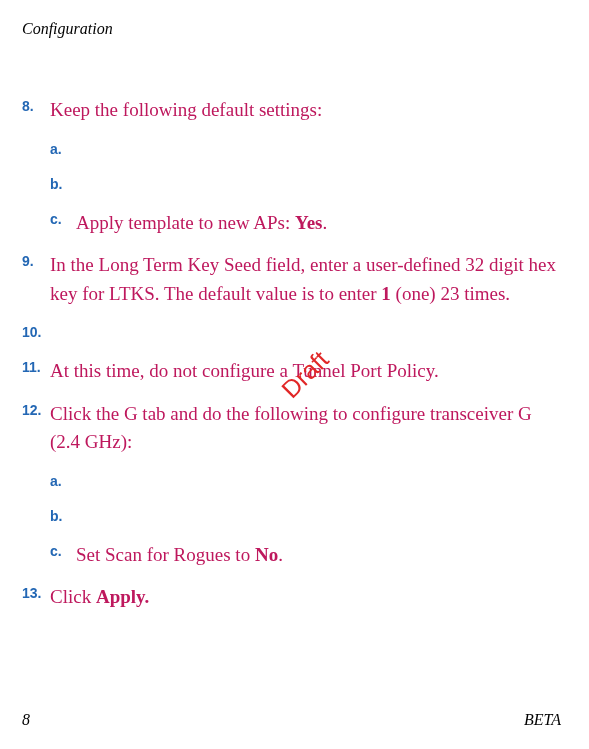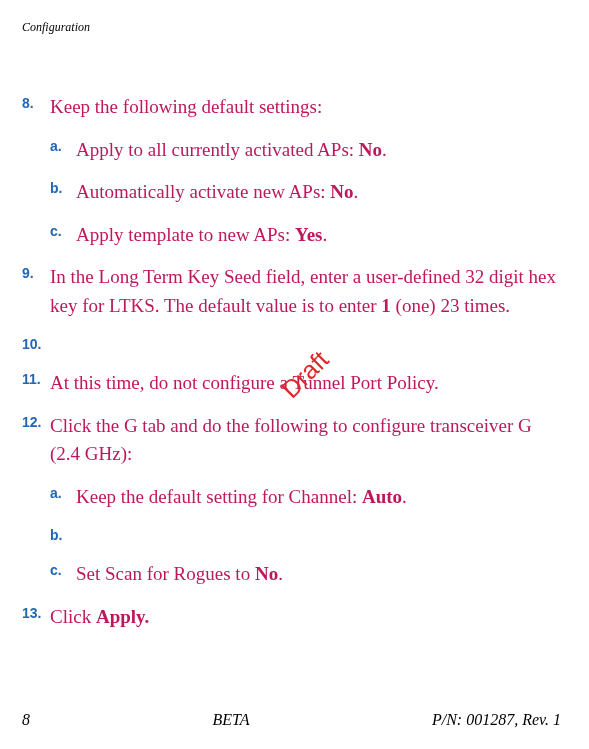--- a/index.html
+++ b/index.html
@@ -6,21 +6,21 @@
     body {
       width: 589px;
       height: 749px;
       font-family: Georgia, 'Times New Roman', serif;
       background: white;
       position: relative;
       padding: 20px 28px 20px 22px;
     }
     .header {
       font-style: italic;
-      font-size: 12px;
+      font-size: 16px;
       margin-bottom: 58px;
     }
     .list-item {
       margin-bottom: 14px;
       display: flex;
       align-items: flex-start;
     }
     .list-marker {
       color: #2367b4;
       font-family: Arial, Helvetica, sans-serif;
@@ -83,25 +83,23 @@
 <div class="header">Configuration</div>
 
 <div class="list-item">
   <span class="list-marker">8.</span>
   <span class="text">Keep the following default settings:</span>
 </div>
 
 <div class="sub-list">
   <div class="sub-item">
     <span class="sub-marker">a.</span>
-    <span class="text"><span>Apply to all currently activated APs: </span><span class="bold">No</span><span>.</span></span>
   </div>
   <div class="sub-item">
     <span class="sub-marker">b.</span>
-    <span class="text"><span>Automatically activate new APs: </span><span class="bold">No</span><span>.</span></span>
   </div>
   <div class="sub-item">
     <span class="sub-marker">c.</span>
     <span class="text"><span>Apply template to new APs: </span><span class="bold">Yes</span><span>.</span></span>
   </div>
 </div>
 
 <div class="list-item">
   <span class="list-marker">9.</span>
   <span class="text"><span>In the Long Term Key Seed field, enter a user-defined 32 digit hex key for LTKS. The default value is to enter </span><span class="bold">1</span><span> (one) 23 times.</span></span>
@@ -117,35 +115,33 @@
 </div>
 
 <div class="list-item">
   <span class="list-marker">12.</span>
   <span class="text">Click the G tab and do the following to configure transceiver G (2.4 GHz):</span>
 </div>
 
 <div class="sub-list">
   <div class="sub-item">
     <span class="sub-marker">a.</span>
-    <span class="text"><span>Keep the default setting for Channel: </span><span class="bold">Auto</span><span>.</span></span>
   </div>
   <div class="sub-item">
     <span class="sub-marker">b.</span>
   </div>
   <div class="sub-item">
     <span class="sub-marker">c.</span>
     <span class="text"><span>Set Scan for Rogues to </span><span class="bold">No</span><span>.</span></span>
   </div>
 </div>
 
 <div class="list-item">
   <span class="list-marker">13.</span>
   <span class="text"><span>Click </span><span class="bold">Apply.</span></span>
 </div>
 
 <div class="watermark">Draft</div>
 
 <div class="footer">
   <span>8</span>
   <span>BETA</span>
-  <span>P/N: 001287, Rev. 1</span>
 </div>
 
 </body></html>

